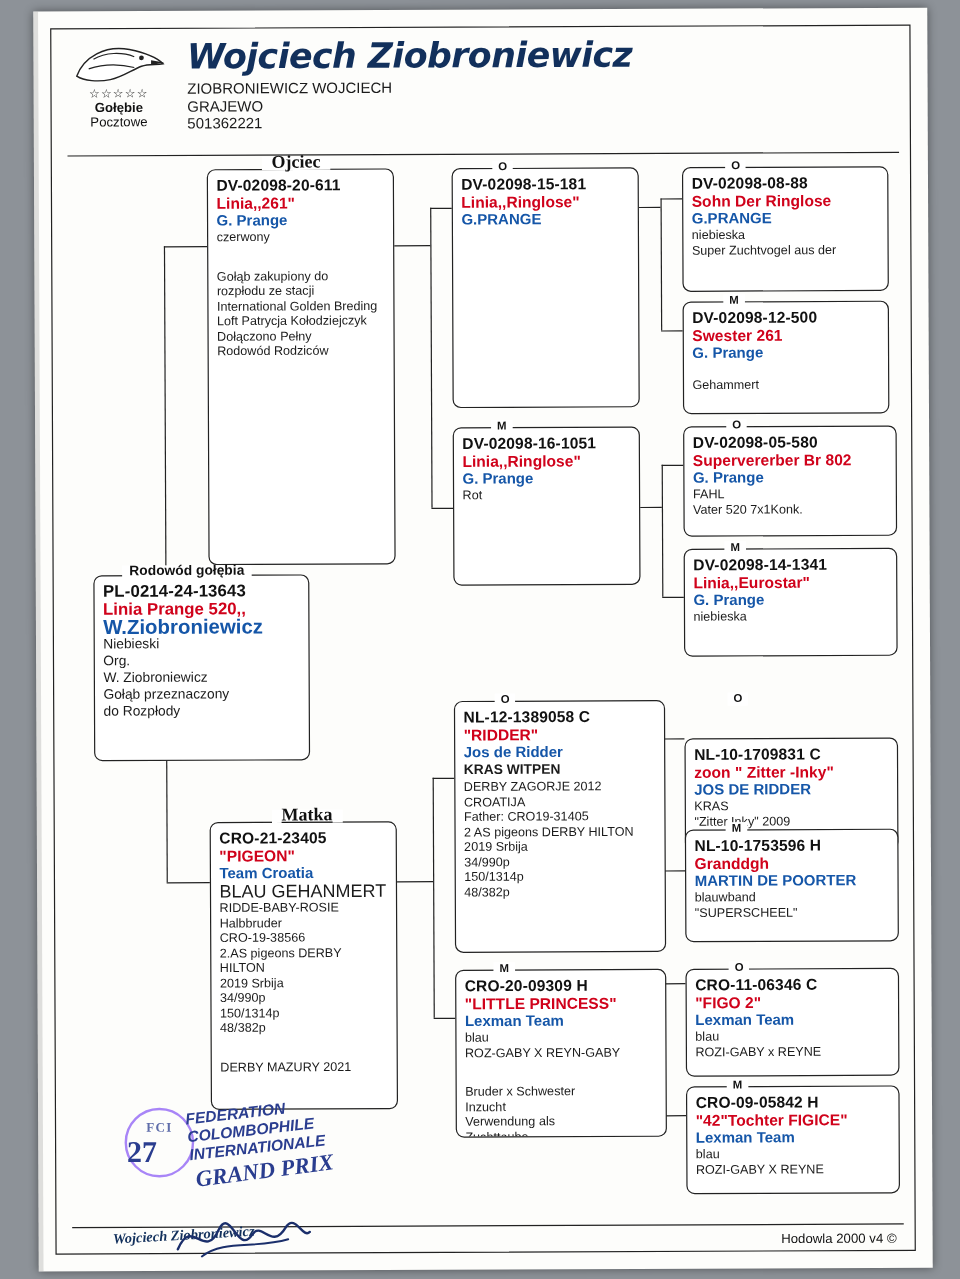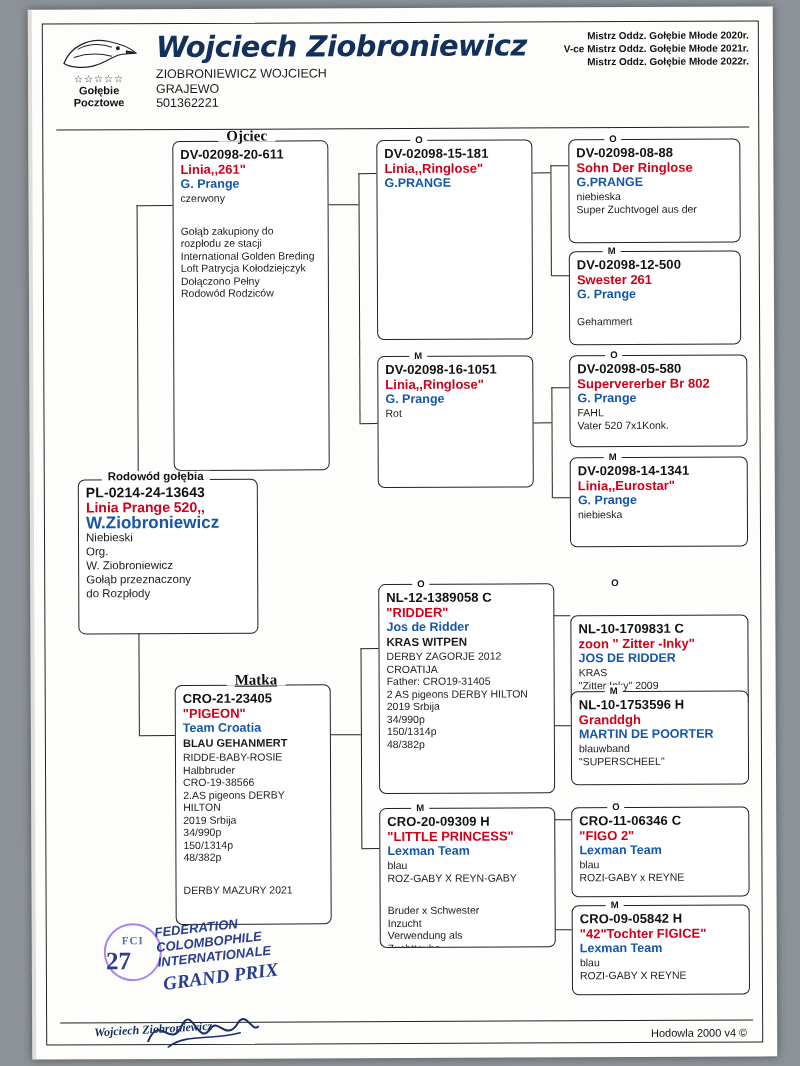--- a/index.html
+++ b/index.html
@@ -25,21 +25,21 @@
     position:absolute;
     left:14px;top:14px;right:14px;bottom:14px;
     border:1px solid #222;
   }
   
   .hdr{position:absolute;left:28px;top:22px;right:24px;height:92px;}
   .logo{position:absolute;left:0;top:2px;width:86px;text-align:center;}
   .logo svg{display:block;margin:0 auto;}
   .logo .stars{font-size:10px;letter-spacing:1px;color:#111;line-height:10px;margin-top:1px;}
   .logo .l1{font-size:11px;font-weight:bold;color:#111;line-height:12px;}
-  .logo .l2{font-size:11px;font-weight:bold;color:#111;line-height:12px;}
+  .logo .l2{font-size:11px;font-weight:normal;color:#111;line-height:12px;}
   .owner{position:absolute;left:100px;top:0;}
   .owner .name{
     font-family:"DejaVu Sans", sans-serif;
     font-size:29px;font-weight:bold;font-style:italic;color:#12305c;
     letter-spacing:-0.5px;line-height:32px;
   }
   .owner .addr{font-size:12.5px;color:#1b1b1b;line-height:14.5px;margin-top:4px;}
   .titles{position:absolute;right:0;top:0;text-align:right;}
   .titles div{font-size:10px;font-weight:bold;color:#111;line-height:13px;}
 
@@ -134,25 +134,20 @@
         <div class="l2">Pocztowe</div>
       </div>
       <div class="owner">
         <div class="name">Wojciech Ziobroniewicz</div>
         <div class="addr">
           <div>ZIOBRONIEWICZ WOJCIECH</div>
           <div>GRAJEWO</div>
           <div>501362221</div>
         </div>
       </div>
-      <div class="titles">
-        <div>Mistrz  Oddz.  Gołębie Młode 2020r.</div>
-        <div>V-ce Mistrz Oddz.  Gołębie Młode 2021r.</div>
-        <div>Mistrz Oddz. Gołębie Młode 2022r.</div>
-      </div>
     </div>
     <div class="hrule"></div>
     <div class="hrule2"></div>
 
     <div class="ln lnh" style="left:108px;top:508px;width:36px;"></div>
     <div class="ln lnv" style="left:108px;top:196px;height:530px;"></div>
     <div class="ln lnh" style="left:108px;top:196px;width:36px;"></div>
     <div class="ln lnh" style="left:108px;top:726px;width:36px;"></div>
 
     <div class="ln lnh" style="left:300px;top:196px;width:30px;"></div>
@@ -208,21 +203,21 @@
       <div class="tx" style="font-size:11.5px;line-height:14px;">W. Ziobroniewicz</div>
       <div class="tx" style="font-size:11.5px;line-height:14px;">Gołąb przeznaczony</div>
       <div class="tx" style="font-size:11.5px;line-height:14px;">do Rozpłody</div>
     </div>
     <div class="legend mid" style="left:72px;top:462px;">Rodowód gołębia</div>
 
     <div class="box" style="left:144px;top:676px;width:156px;height:240px;">
       <div class="ring">CRO-21-23405</div>
       <div class="nm">"PIGEON"</div>
       <div class="br">Team Croatia</div>
-      <div class="br" style="color:#1b1b1b;font-weight:bold;font-size:11px;">BLAU GEHANMERT</div>
+      <div class="br" style="color:#1b1b1b;font-weight:normal;font-size:15px;">BLAU GEHANMERT</div>
       <div class="tx">RIDDE-BABY-ROSIE</div>
       <div class="tx">Halbbruder</div>
       <div class="tx">CRO-19-38566</div>
       <div class="tx">2.AS pigeons DERBY HILTON</div>
       <div class="tx">2019 Srbija</div>
       <div class="tx">34/990p</div>
       <div class="tx">150/1314p</div>
       <div class="tx">48/382p</div>
       <div class="tx gap">DERBY MAZURY 2021</div>
     </div>

